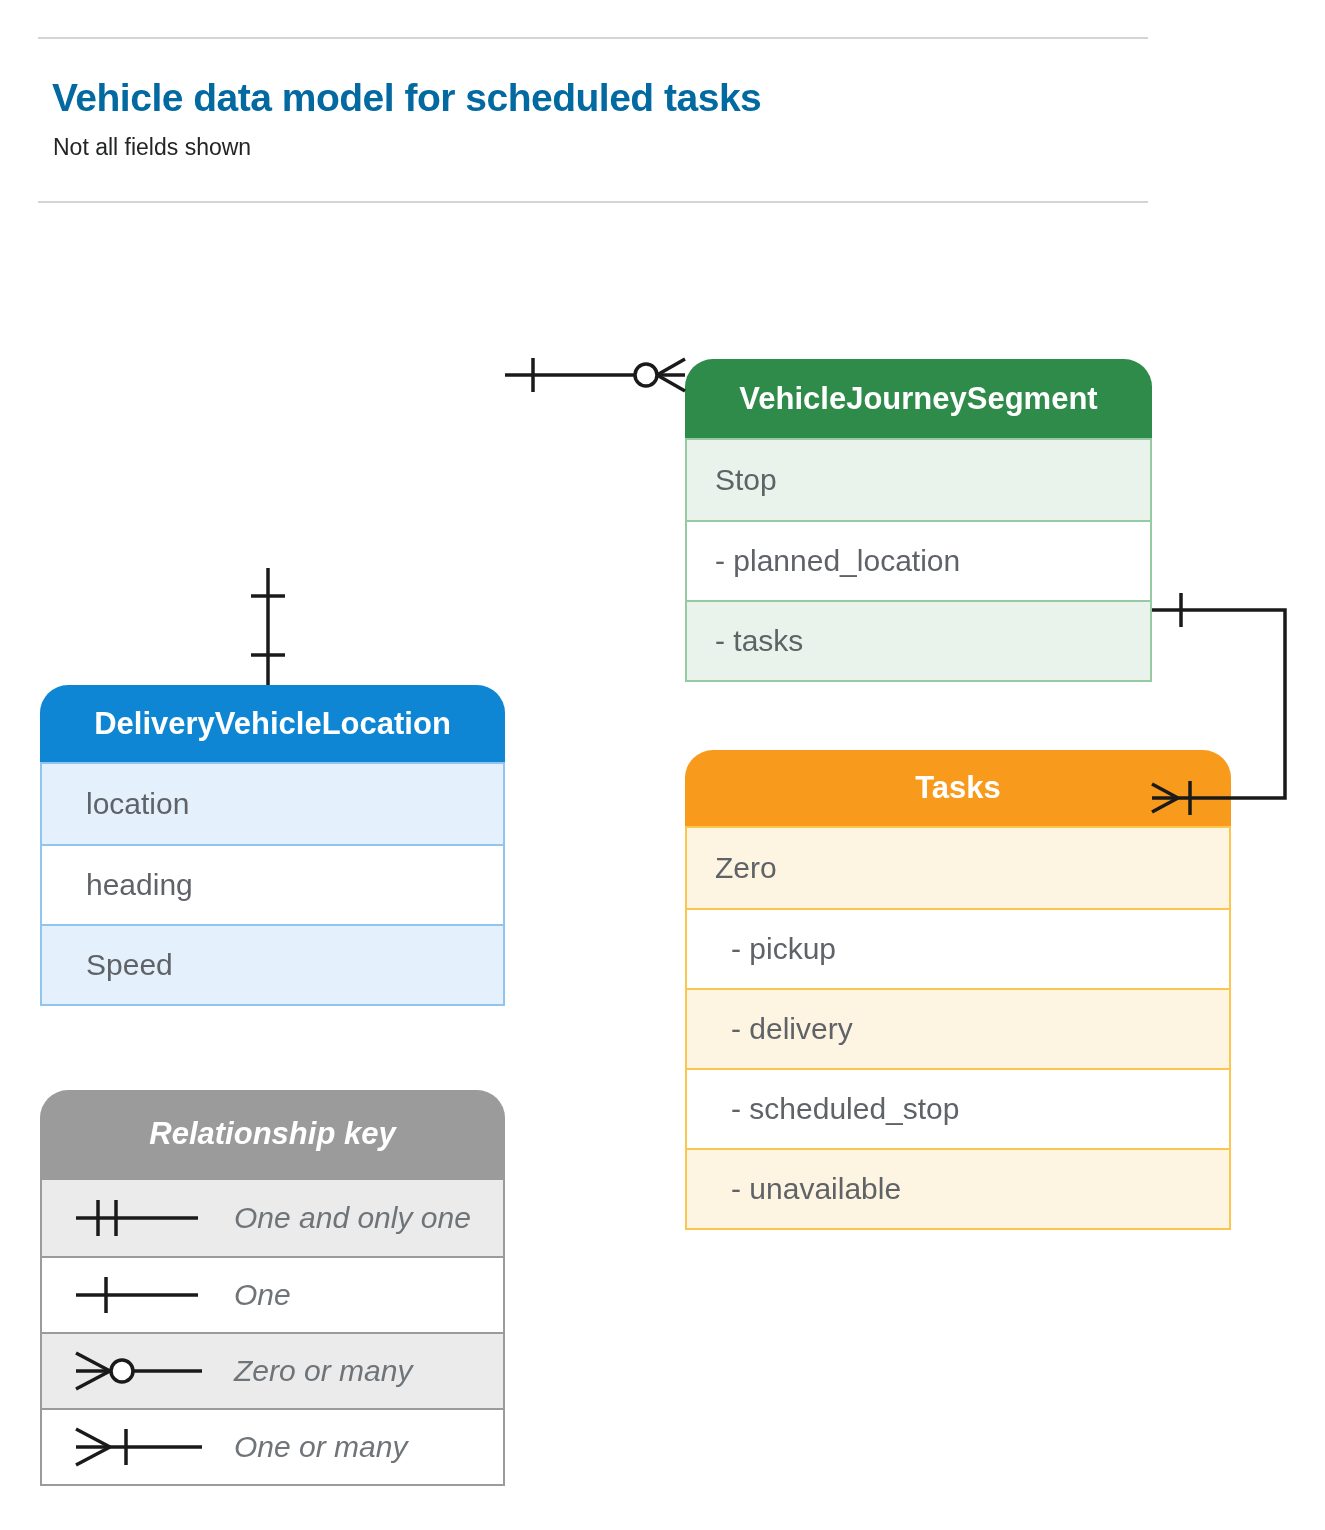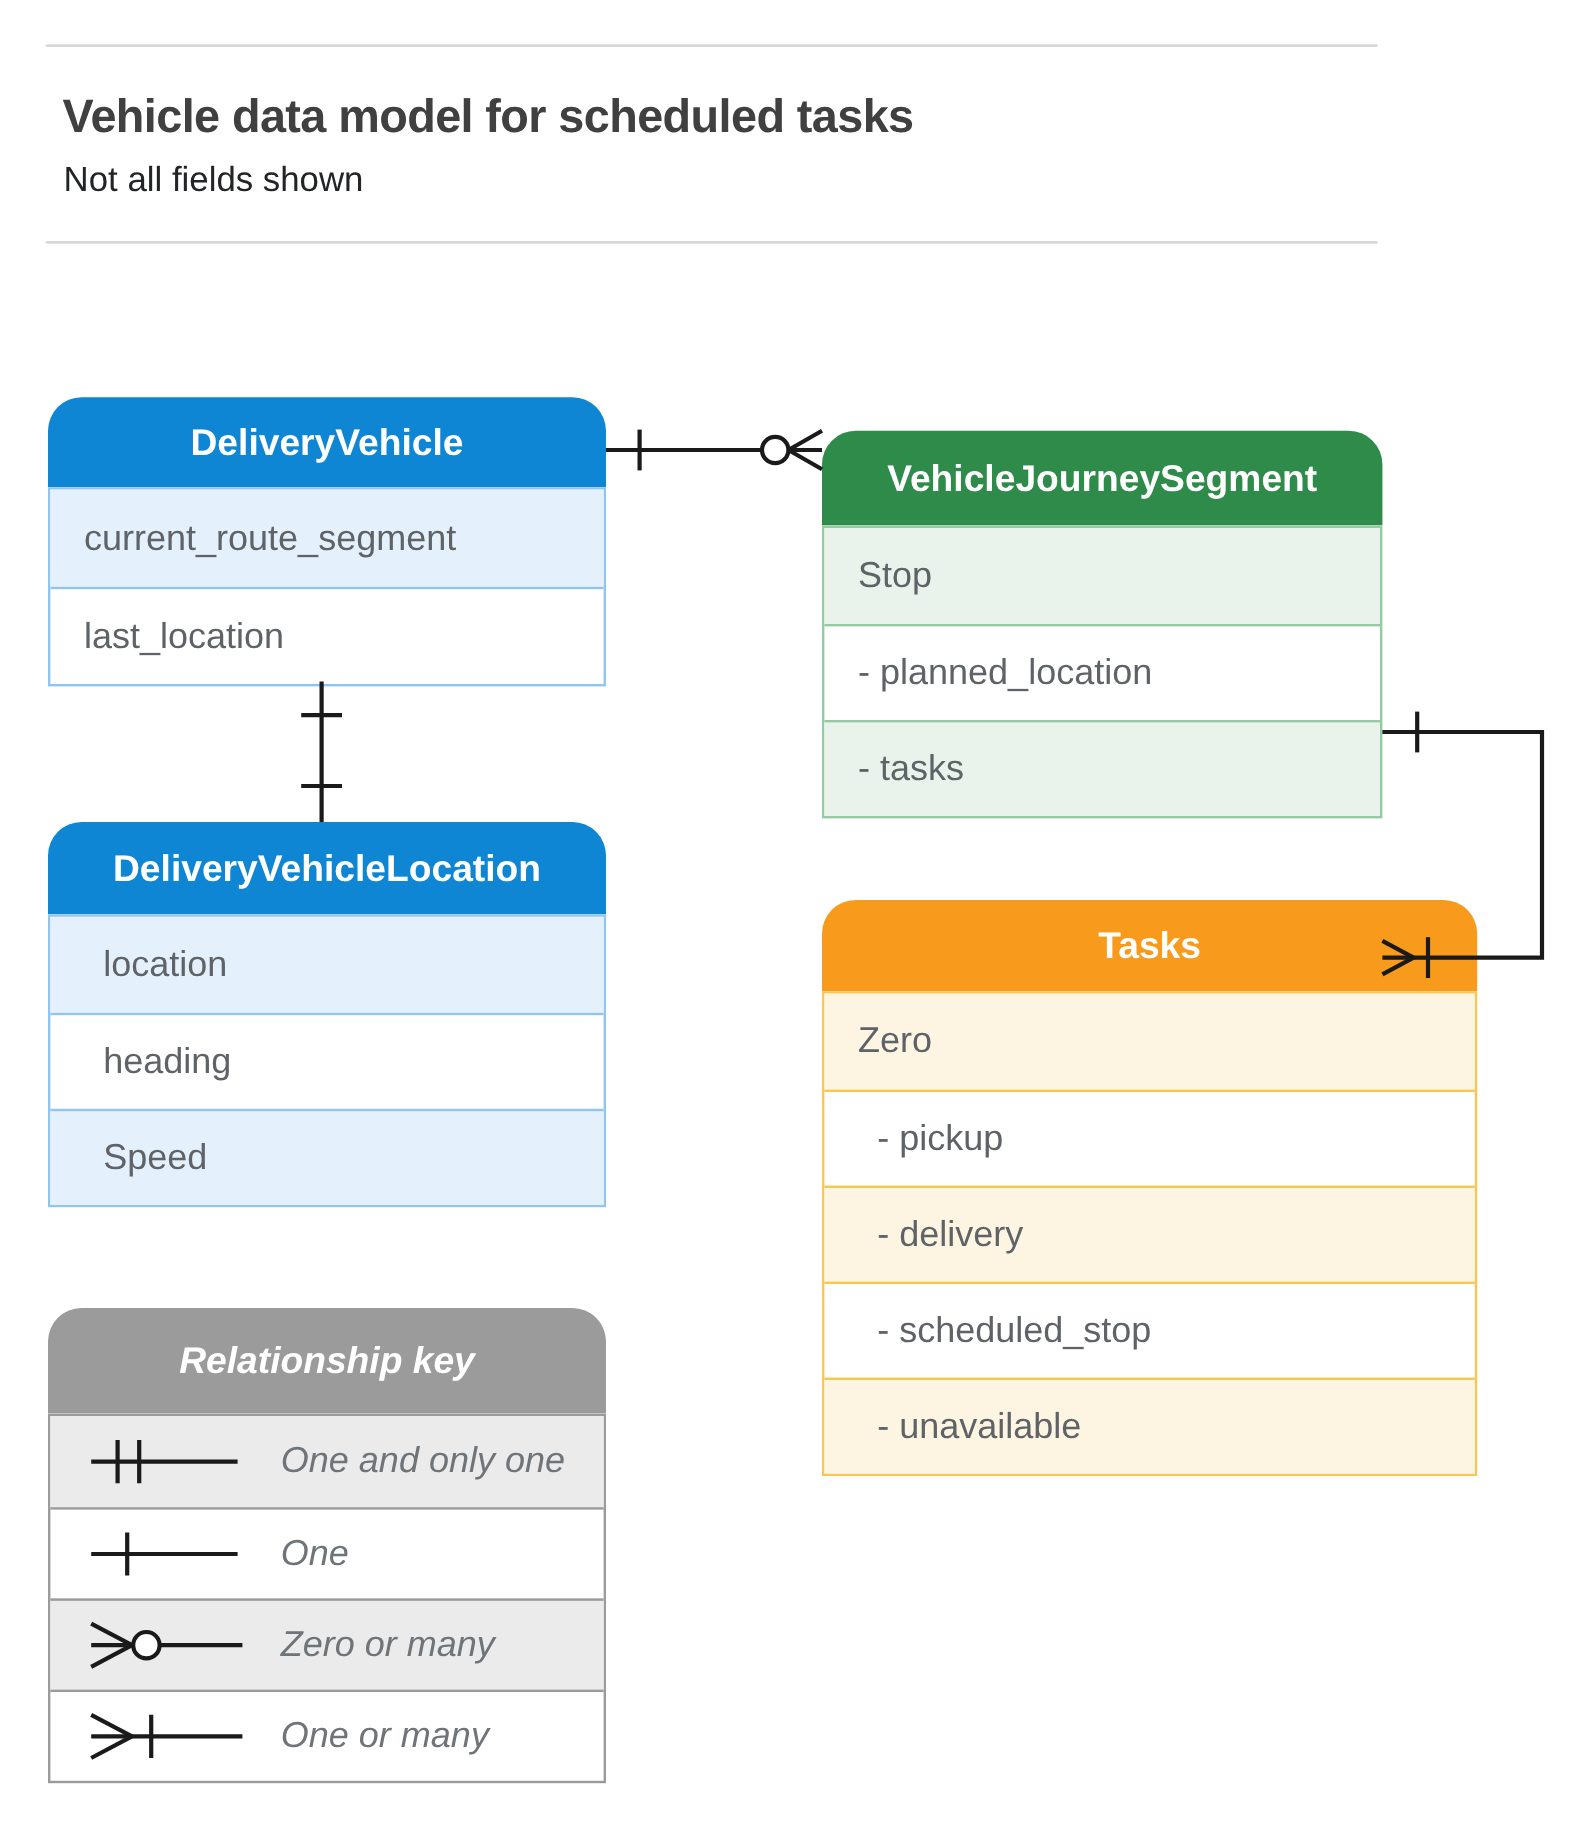--- a/index.html
+++ b/index.html
@@ -1,22 +1,22 @@
 <!DOCTYPE html>
 <html><head>
 <meta charset="utf-8">
 <style>
   html,body{margin:0;padding:0;background:#ffffff;}
   .canvas{
     position:relative;width:1325px;height:1530px;background:#ffffff;
     font-family:"Liberation Sans", sans-serif;overflow:hidden;
   }
   .hrule{position:absolute;left:38px;width:1110px;height:2px;background:#d4d4d4;}
-  .page-title{position:absolute;left:52px;top:76px;font-size:39px;font-weight:700;color:#404040;letter-spacing:-0.5px;}
-  .page-subtitle{position:absolute;left:53px;top:134px;font-size:29px;color:#222426;}
+  .page-title{position:absolute;left:52px;top:76px;font-size:39px;font-weight:700;color:#0369a1;letter-spacing:-0.5px;}
+  .page-subtitle{position:absolute;left:53px;top:134px;font-size:23px;color:#222426;}
 
   .entity{position:absolute;}
   .entity .hdr{
     border-radius:28px 28px 0 0;color:#ffffff;font-weight:700;font-size:31px;
     display:flex;align-items:center;justify-content:center;
   }
   .entity .rows{border-style:solid;border-width:2px;background:#fff;}
   .entity .row{
     display:flex;align-items:center;font-size:30px;color:#5f6368;
     padding-left:28px;box-sizing:border-box;white-space:pre;
@@ -60,27 +60,20 @@
 </head>
 <body>
 
 <div class="canvas">
 
   <div class="hrule" style="top:37px;"></div>
   <div class="page-title">Vehicle data model for scheduled tasks</div>
   <div class="page-subtitle">Not all fields shown</div>
   <div class="hrule" style="top:201px;"></div>
 
-  <div class="entity theme-blue" id="dv">
-    <div class="hdr">DeliveryVehicle</div>
-    <div class="rows">
-      <div class="row tint">current_route_segment</div>
-      <div class="row">last_location</div>
-    </div>
-  </div>
 
   <div class="entity theme-green" id="vjs">
     <div class="hdr">VehicleJourneySegment</div>
     <div class="rows">
       <div class="row tint">Stop</div>
       <div class="row">- planned_location</div>
       <div class="row tint">- tasks</div>
     </div>
   </div>
 

